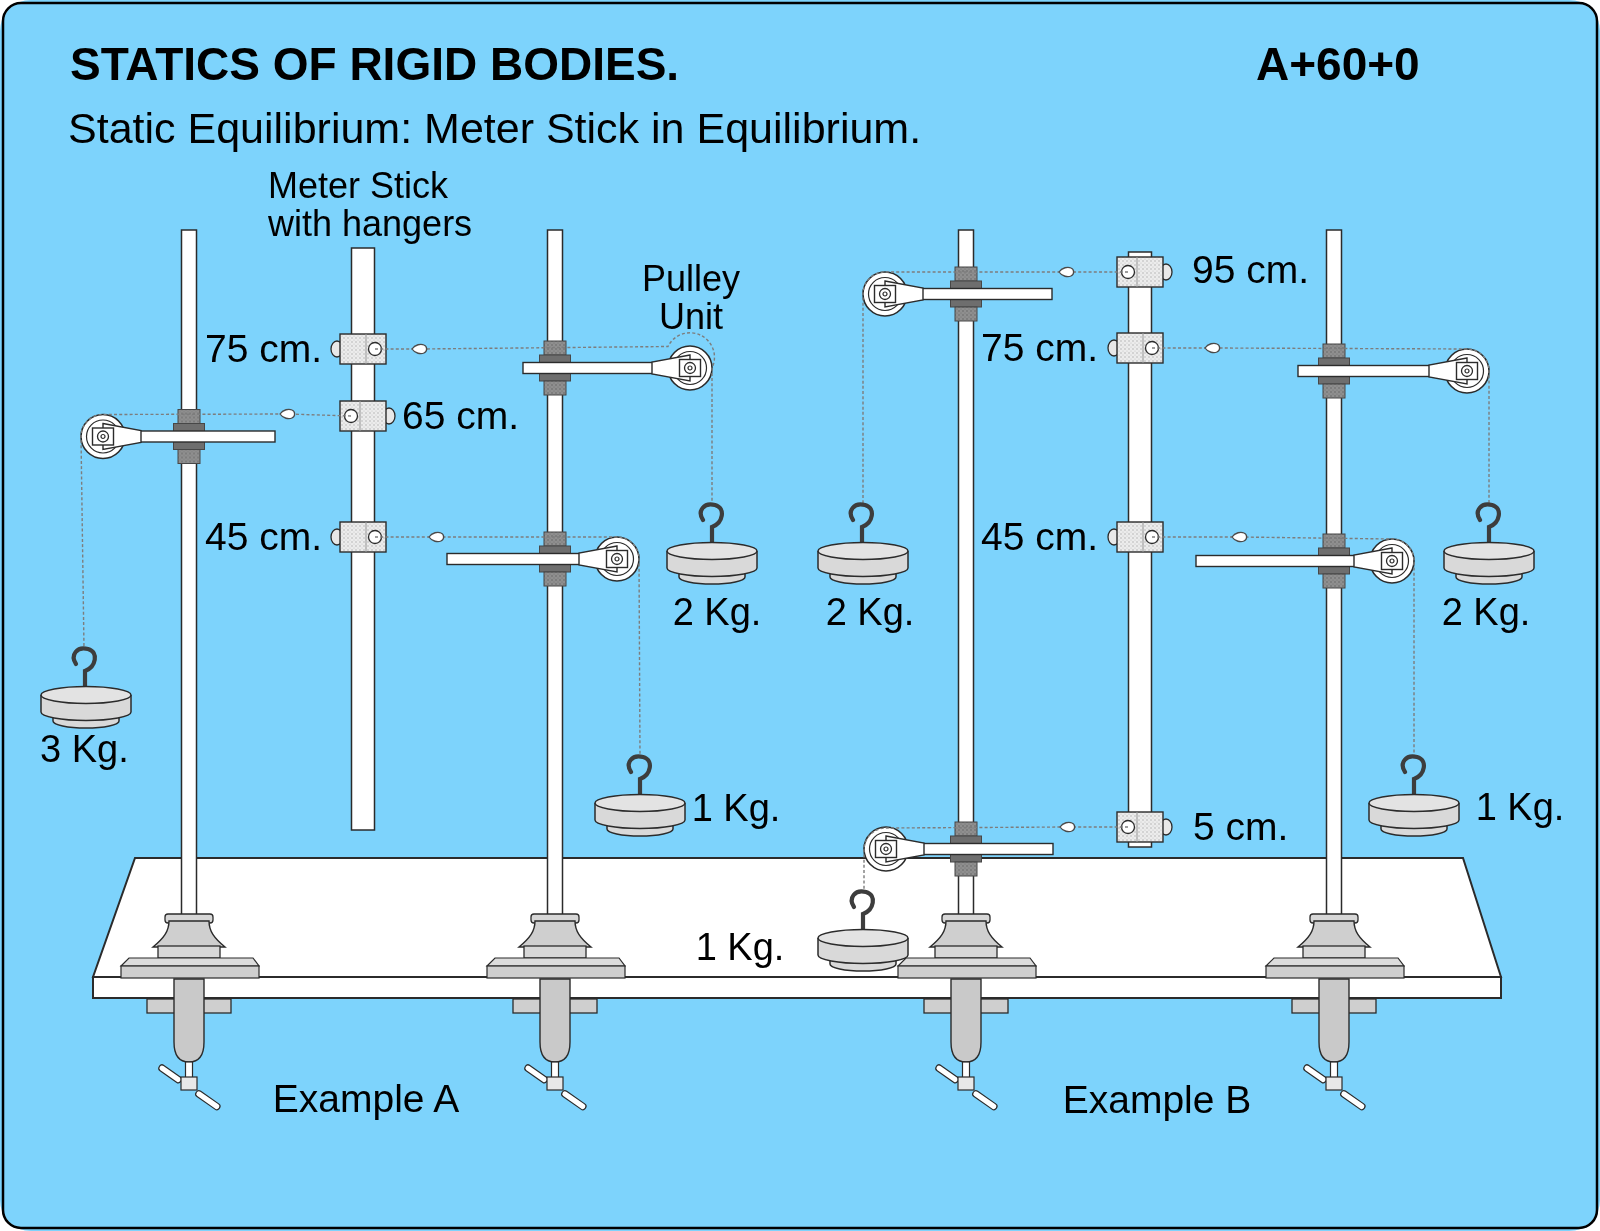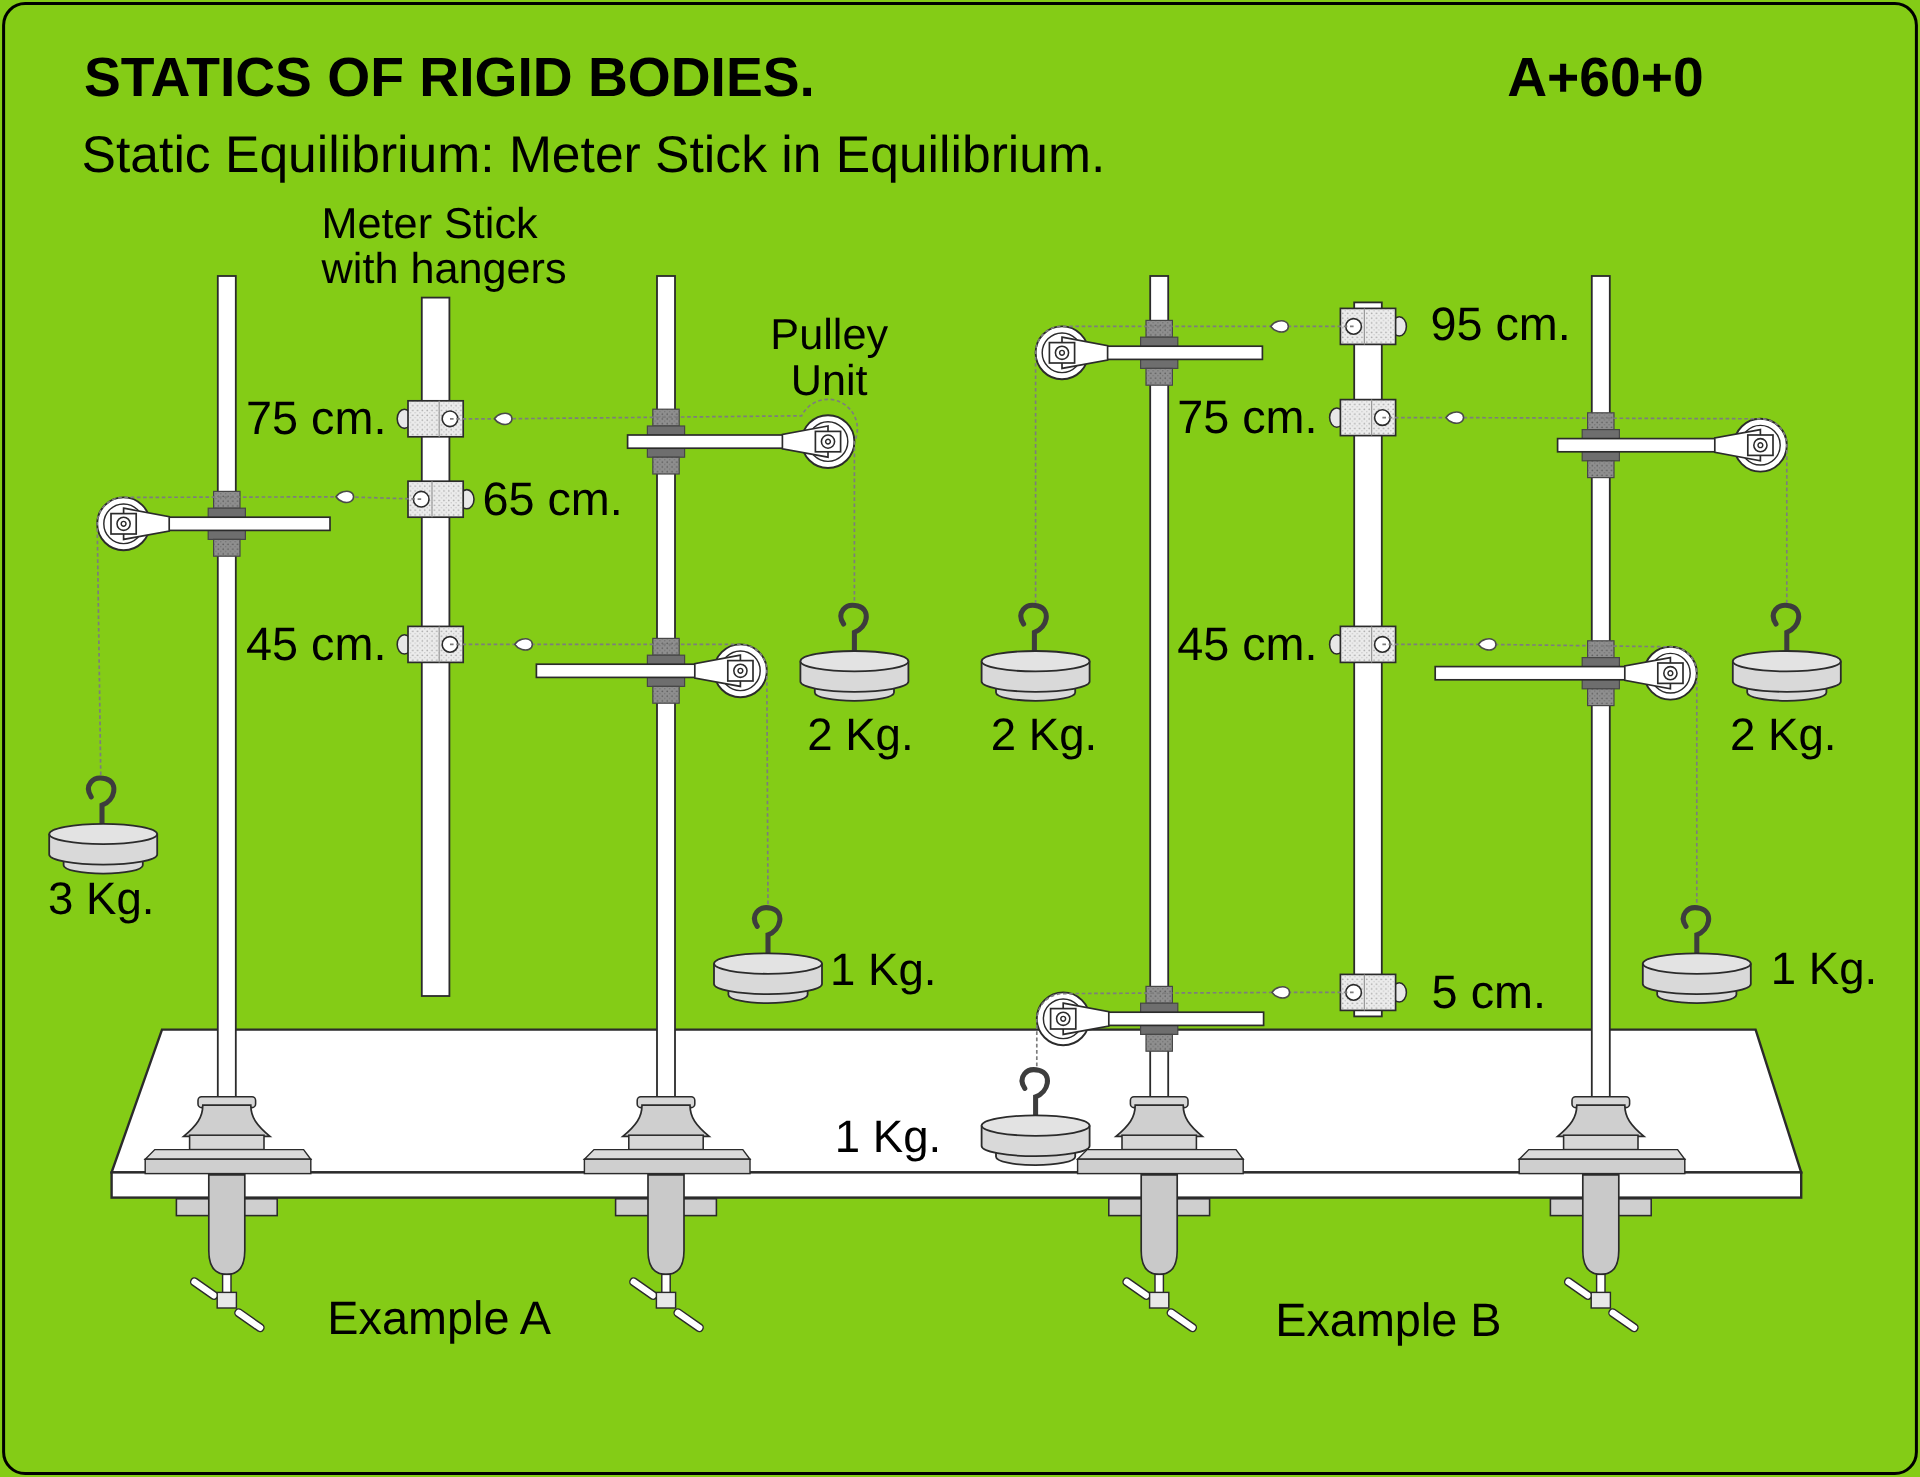--- a/index.html
+++ b/index.html
@@ -1,17 +1,17 @@
 <!DOCTYPE html>
 <html><head>
 <meta charset="utf-8">
 <style>
   html,body{margin:0;padding:0;background:#fff;}
-  .page{position:relative;width:1600px;height:1231px;background:#84cc16;
-        font-family:"Liberation Sans", sans-serif;}
+  .page{position:relative;width:1600px;height:1231px;background:#7dd3fc;
+        font-family:"Liberation Sans", sans-serif;border-radius:31px;}
   svg{display:block;}
   text{fill:#000;}
   .title{font-size:46px;font-weight:bold;}
   .code{font-size:46px;font-weight:bold;}
   .subtitle{font-size:43px;}
   .annot{font-size:36px;}
   .mark{font-size:39px;}
   .wlabel{font-size:38px;}
   .caption{font-size:39px;}
 </style>

